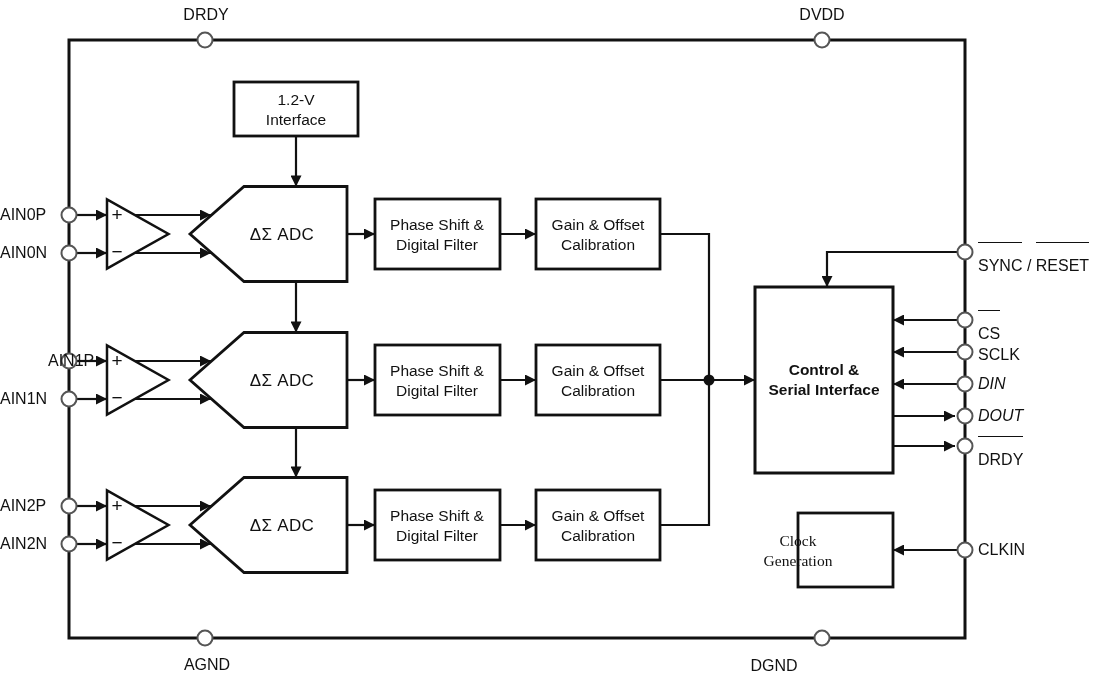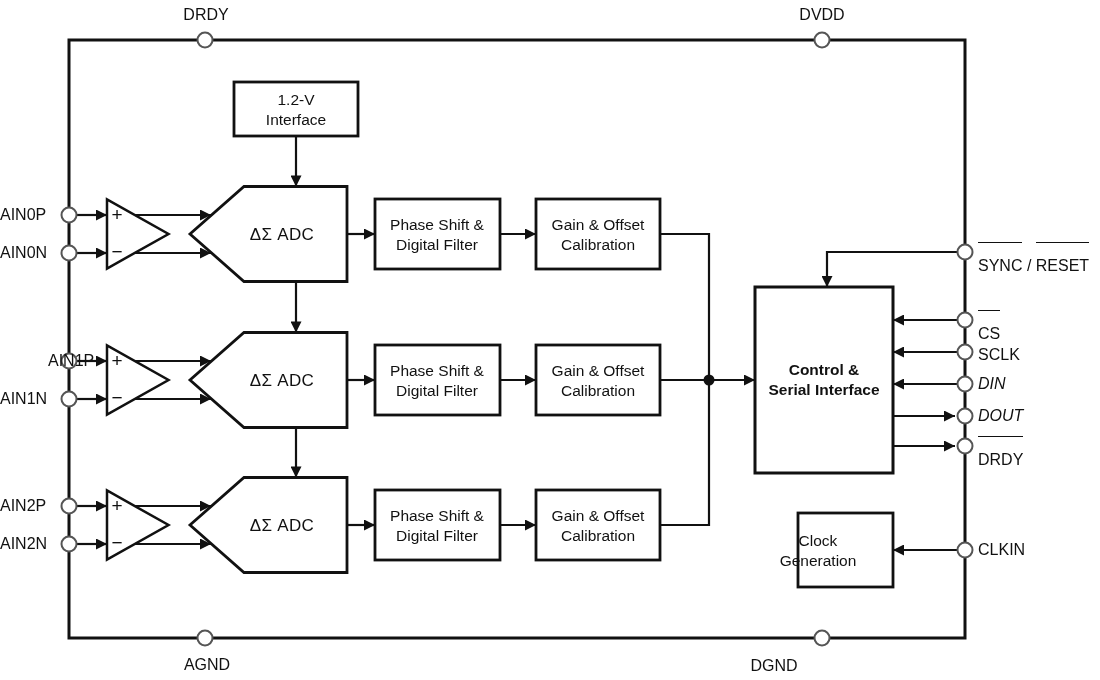--- a/index.html
+++ b/index.html
@@ -180,21 +180,21 @@
   <div class="lbl ctr two" style="left:598px; top:525px;">
     <div>Gain &amp; Offset</div>
     <div>Calibration</div>
   </div>
 
   <div class="lbl ctr two" style="left:824px; top:379px;font-weight:bold;">
     <div>Control &amp;</div>
     <div>Serial Interface</div>
   </div>
 
-  <div class="lbl ctr two" style="left:818px; top:550px;">
+  <div class="lbl ctr two" style="left:798px; top:550px;font-family:Liberation Serif, serif;">
     <div>Clock</div>
     <div>Generation</div>
   </div>
 
   <div class="lbl rpin" style="top:242px;">
     <span class="ovl">SYNC</span><span> / </span><span class="ovl">RESET</span>
   </div>
   <div class="lbl rpin" style="top:310px;">
     <span class="ovl">CS</span>
   </div>

